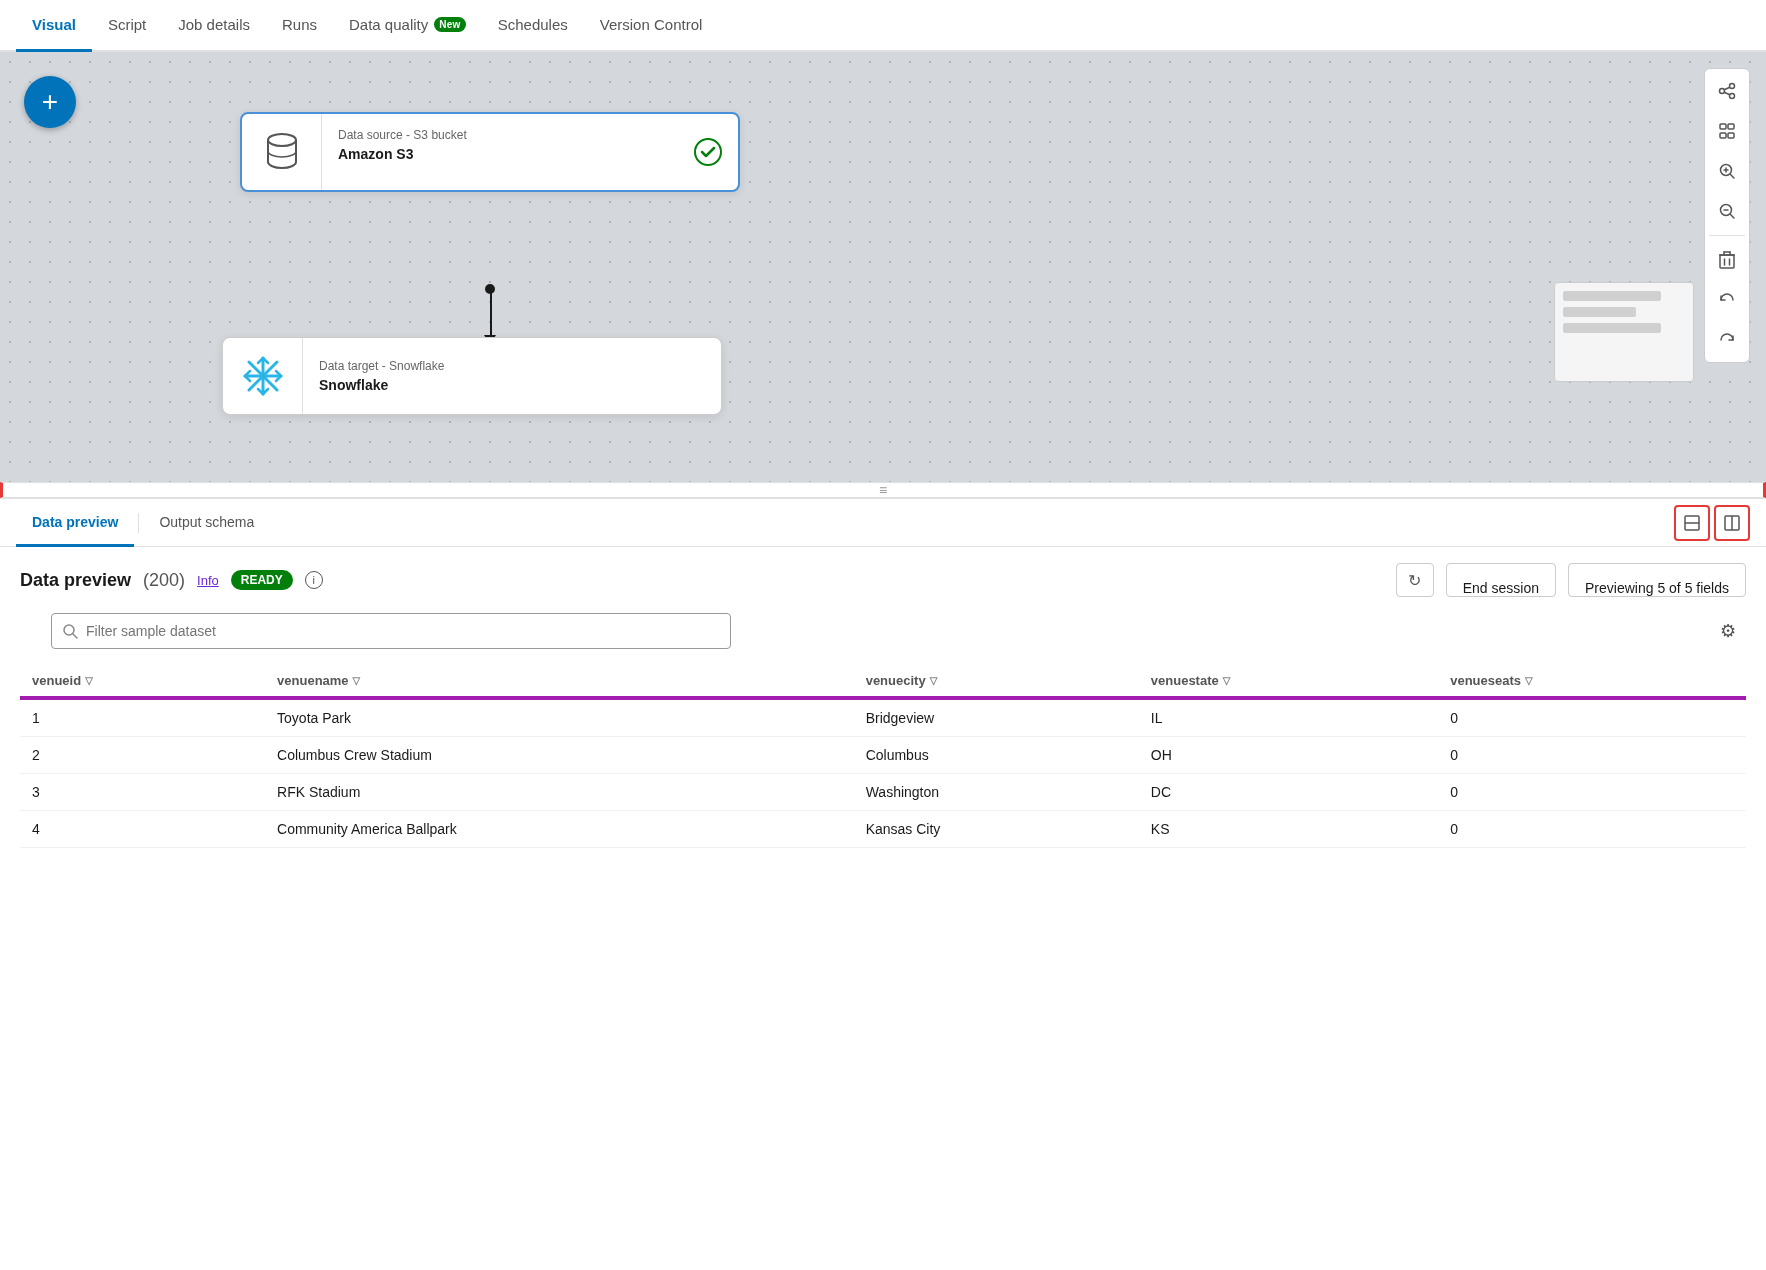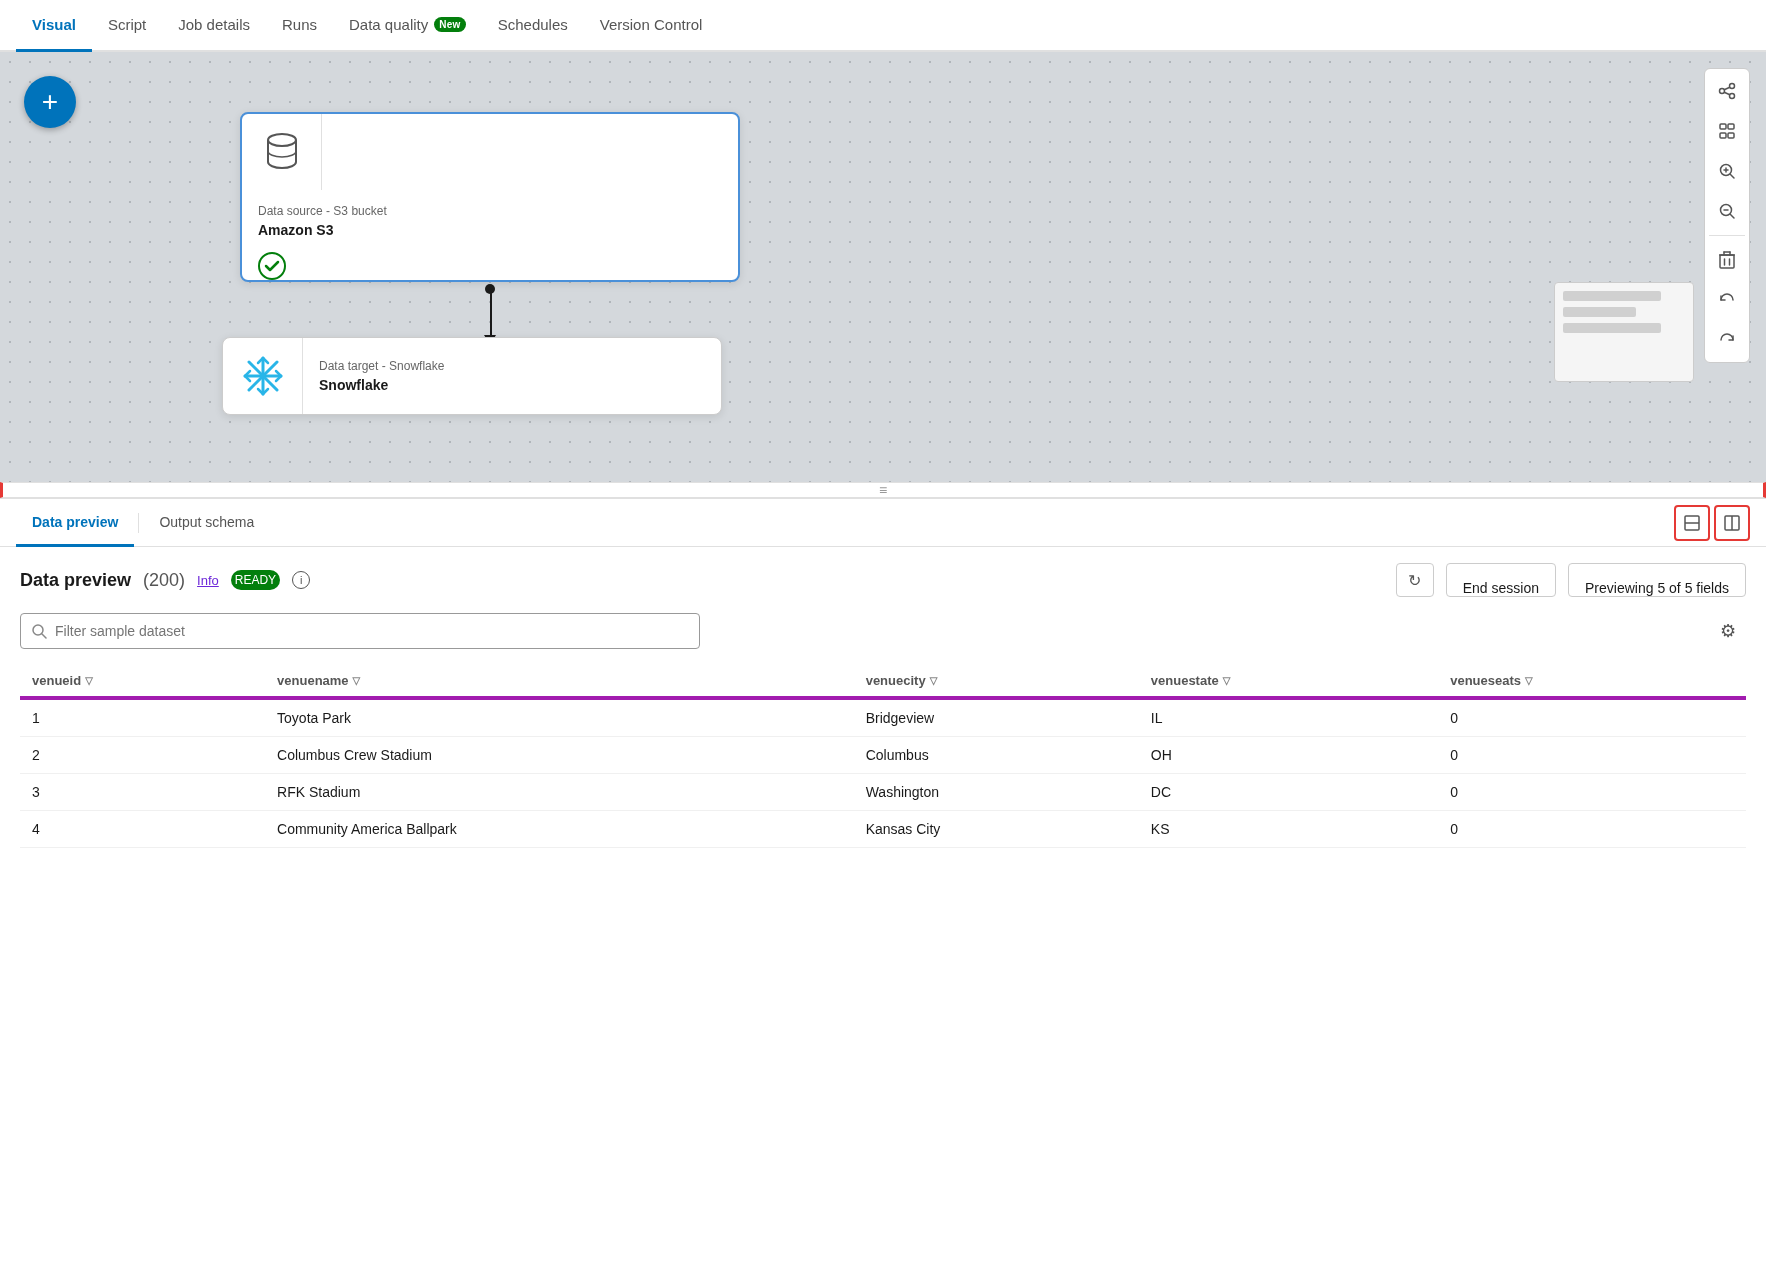--- a/index.html
+++ b/index.html
@@ -76,21 +76,20 @@
       position: absolute;
       left: 240px;
       top: 60px;
       width: 500px;
       background: #fff;
       border: 2px solid #4a90d9;
       border-radius: 8px;
       display: flex;
       align-items: stretch;
       box-shadow: 0 2px 8px rgba(0,0,0,0.1);
-      flex-direction: column;
     }
     .node-snowflake {
       position: absolute;
       left: 222px;
       top: 285px;
       width: 500px;
       background: #fff;
       border: 1px solid #ccc;
       border-radius: 8px;
       display: flex;
@@ -308,22 +307,22 @@
     .info-link {
       color: #6d28d9;
       font-size: 13px;
       cursor: pointer;
       text-decoration: underline;
     }
     .badge-ready {
       background: #037f0c;
       color: #fff;
       font-size: 12px;
-      font-weight: 400;
-      padding: 3px 4px;
+      font-weight: 700;
+      padding: 3px 10px;
       border-radius: 12px;
     }
     .info-icon {
       width: 18px;
       height: 18px;
       border: 1.5px solid #555;
       border-radius: 50%;
       display: inline-flex;
       align-items: center;
       justify-content: center;
@@ -356,20 +355,21 @@
       color: #1a1a1a;
       white-space: nowrap;
     }
 
     
     .filter-bar {
       display: flex;
       align-items: center;
       gap: 3px;
       margin-bottom: 16px;
+      margin-left: 31px;
     }
     .search-box {
       flex: 1;
       max-width: 680px;
       display: flex;
       align-items: center;
       border: 1px solid #999;
       border-radius: 4px;
       padding: 0 10px;
       height: 36px;

